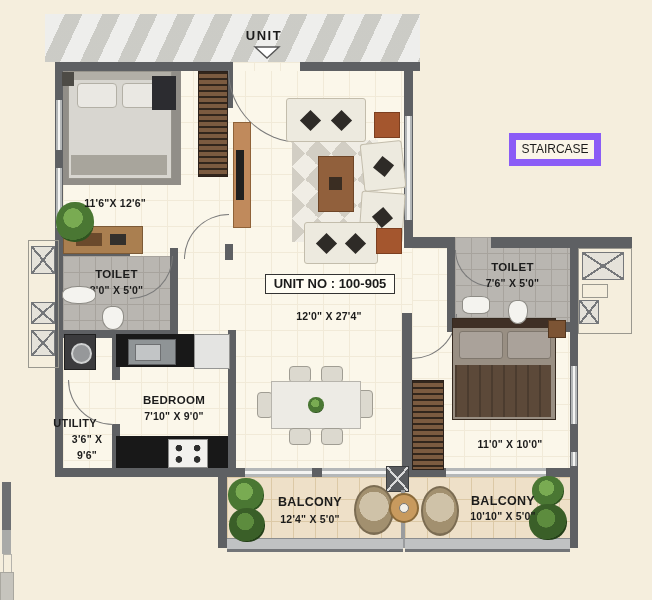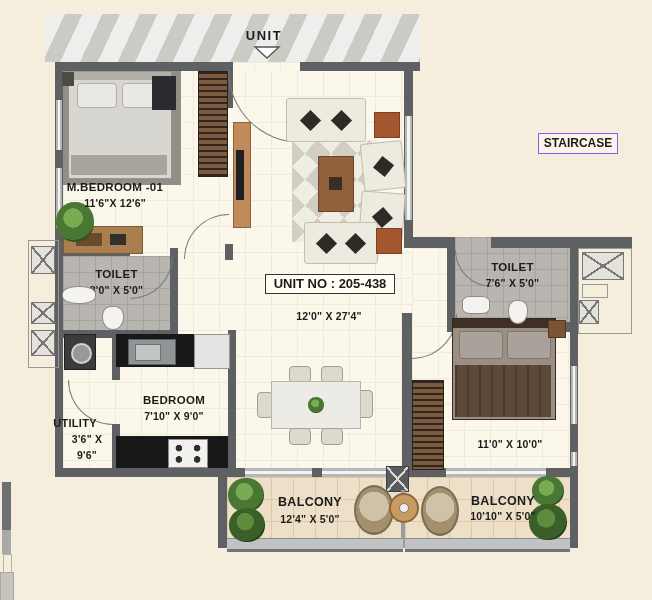--- a/index.html
+++ b/index.html
@@ -188,27 +188,26 @@
   <div class="abs" style="left:2px;top:482px;width:9px;height:48px;background:#6d6f72"></div>
   <div class="abs" style="left:2px;top:530px;width:9px;height:24px;background:#a9aaa8"></div>
   <div class="abs" style="left:3px;top:554px;width:7px;height:46px;border:1px solid #b5b3ac"></div>
   <div class="abs" style="left:0px;top:572px;width:12px;height:28px;border:1px solid #a9a79f;background:#c6c4bd"></div>
 
   <div class="label" style="left:222px;top:28px;width:84px;font-size:13px;letter-spacing:1.5px">UNIT</div>
   <svg class="abs" style="left:253px;top:45px" width="28" height="15">
     <polygon points="2,2 26,2 14,13" fill="#ffffff" stroke="#555" stroke-width="1.4"></polygon>
   </svg>
 
-  <div class="label" style="left:538px;top:133px;width:78px;height:19px;line-height:19px;font-size:12px;font-weight:bold;border:1px solid #8b5cf6;background:#faf5e8">STAIRCASE</div>
-
-  <div class="label" style="left:265px;top:274px;width:128px;height:18px;line-height:18px;font-size:13px;border:1.5px solid #333;background:#fffdf4">UNIT NO : 205-438</div>
+  <div class="label" style="left:509px;top:133px;width:78px;height:19px;line-height:19px;font-size:12px;font-weight:normal;border:7px solid #8b5cf6;background:#faf5e8">STAIRCASE</div>
+
+  <div class="label" style="left:265px;top:274px;width:128px;height:18px;line-height:18px;font-size:13px;border:1.5px solid #333;background:#fffdf4">UNIT NO : 100-905</div>
 
   <div class="label dims" style="left:262px;top:310px;width:134px">12'0" X 27'4"</div>
 
-  <div class="label name" style="left:40px;top:181px;width:150px">M.BEDROOM -01</div>
   <div class="label dims" style="left:40px;top:197px;width:150px">11'6"X 12'6"</div>
 
   <div class="label name" style="left:63px;top:268px;width:107px">TOILET</div>
   <div class="label dims" style="left:63px;top:284px;width:107px">8'0" X 5'0"</div>
 
   <div class="label name" style="left:455px;top:261px;width:115px">TOILET</div>
   <div class="label dims" style="left:455px;top:277px;width:115px">7'6" X 5'0"</div>
 
   <div class="label name" style="left:120px;top:394px;width:108px">BEDROOM</div>
   <div class="label dims" style="left:120px;top:410px;width:108px">7'10" X 9'0"</div>

